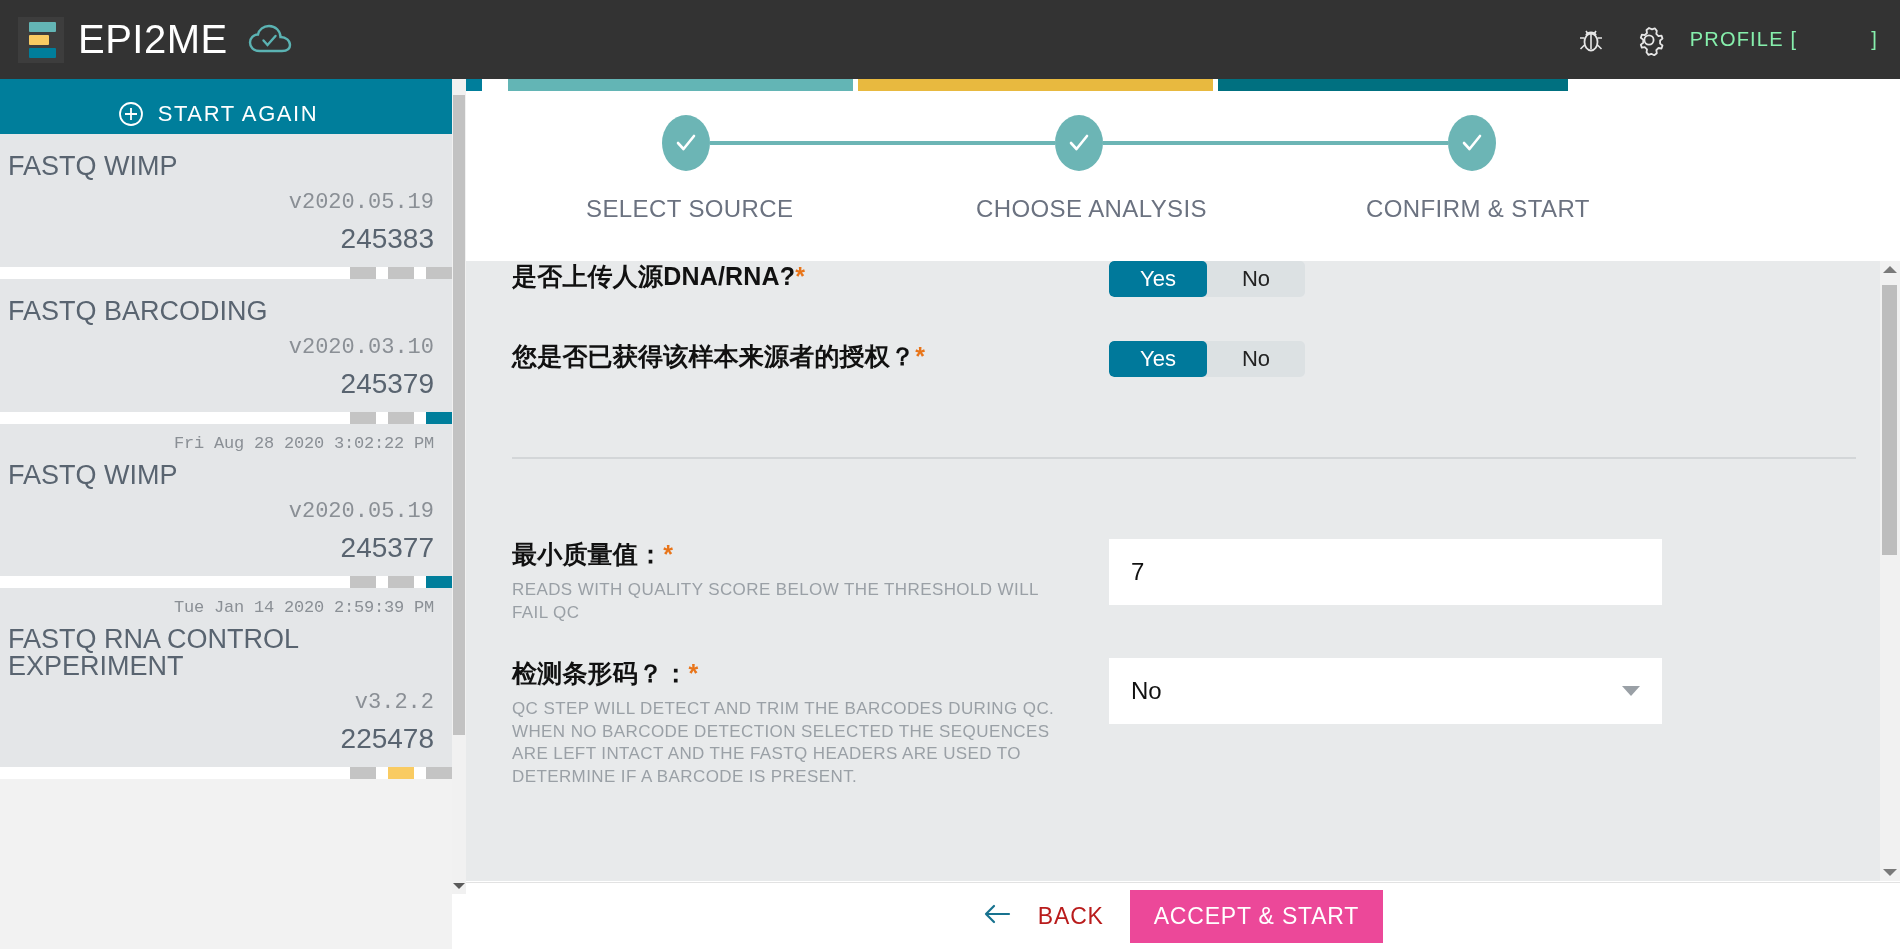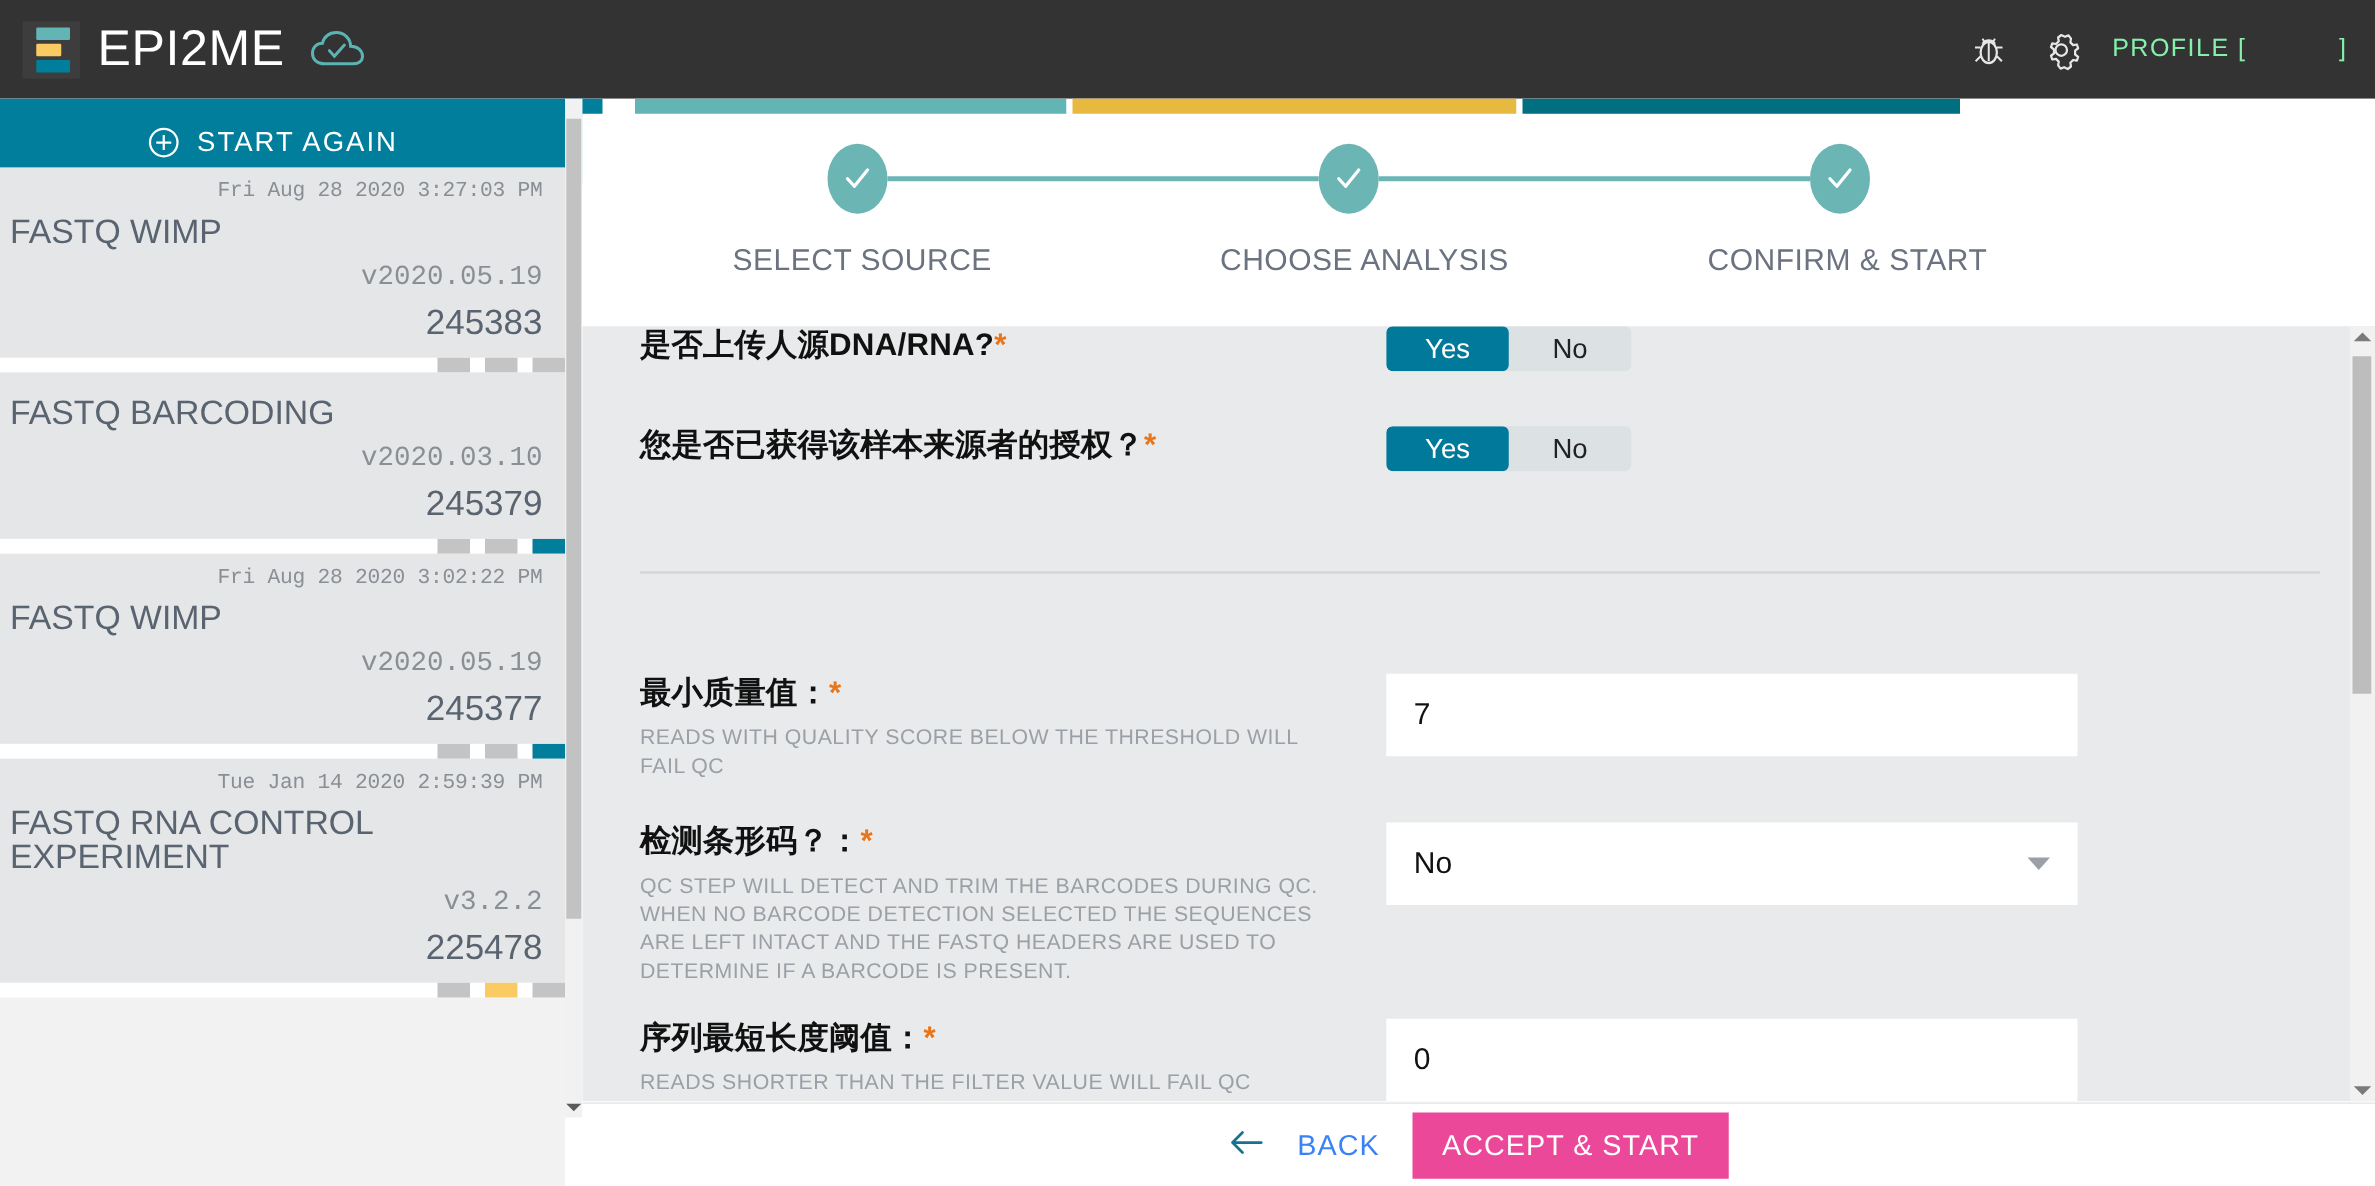--- a/index.html
+++ b/index.html
@@ -193,21 +193,21 @@
     position: absolute; right: 0; width: 20px; height: 18px;
     display: flex; align-items: center; justify-content: center;
   }
 
   .actionbar {
     position: absolute; left: 0; bottom: 0; width: 1434px; height: 67px;
     background: #ffffff; border-top: 1px solid #e2e2e2;
     display: flex; align-items: center; justify-content: center; gap: 26px;
   }
   .back-btn {
-    display: flex; align-items: center; gap: 27px; color: #3b82f6;
+    display: flex; align-items: center; gap: 27px; color: #b91c1c;
     font-size: 23px; letter-spacing: 0.8px; cursor: pointer;
   }
   .accept-btn {
     background: #ec4899; color: #ffffff; font-size: 23px;
     letter-spacing: 0.8px; padding: 13px 24px; cursor: pointer;
   }
 </style>
 </head>
 <body>
 
@@ -261,21 +261,20 @@
           <circle cx="13" cy="13" r="11" fill="none" stroke="#ffffff" stroke-width="1.8"></circle>
           <path d="M13 7 L13 19 M7 13 L19 13" stroke="#ffffff" stroke-width="1.8"></path>
         </svg>
       </span>
       <span>START AGAIN</span>
     </div>
 
     <div class="side-list" id="job-list">
 
     <div class="job-card">
-          <div class="job-date">Fri Aug 28 2020 3:27:03 PM</div>
           <div class="job-name">FASTQ WIMP</div>
           <div class="job-ver">v2020.05.19</div>
           <div class="job-id">245383</div>
         </div>
         <div class="prog-row">
           <div class="prog-seg seg-grey"></div>
           <div class="prog-seg seg-grey"></div>
           <div class="prog-seg seg-grey"></div>
         </div>
         <div class="job-card">
@@ -404,29 +403,20 @@
             <div class="fhelp">QC STEP WILL DETECT AND TRIM THE BARCODES DURING QC. WHEN NO BARCODE DETECTION SELECTED THE SEQUENCES ARE LEFT INTACT AND THE FASTQ HEADERS ARE USED TO DETERMINE IF A BARCODE IS PRESENT.</div>
           </div>
           <div style="margin-left:52px; width:553px;">
             <div class="fselect">
               <span>No</span>
               <span class="caret"></span>
             </div>
           </div>
         </div>
 
-        <div class="frow" style="padding-top:26px;">
-          <div style="width:545px;">
-            <div class="fq-label"><span>序列最短长度阈值：</span><span class="req">*</span></div>
-            <div class="fhelp">READS SHORTER THAN THE FILTER VALUE WILL FAIL QC</div>
-          </div>
-          <div style="margin-left:52px; width:553px;">
-            <div class="finput">0</div>
-          </div>
-        </div>
 
       </div>
     </div>
 
     <div class="ms-track">
       <div class="ms-arrow" style="top:0;">
         <svg width="16" height="10" viewBox="0 0 16 10">
             <path d="M1 8 L8 1 L15 8 Z" fill="#7a7a7a"></path>
           </svg>
       </div>

